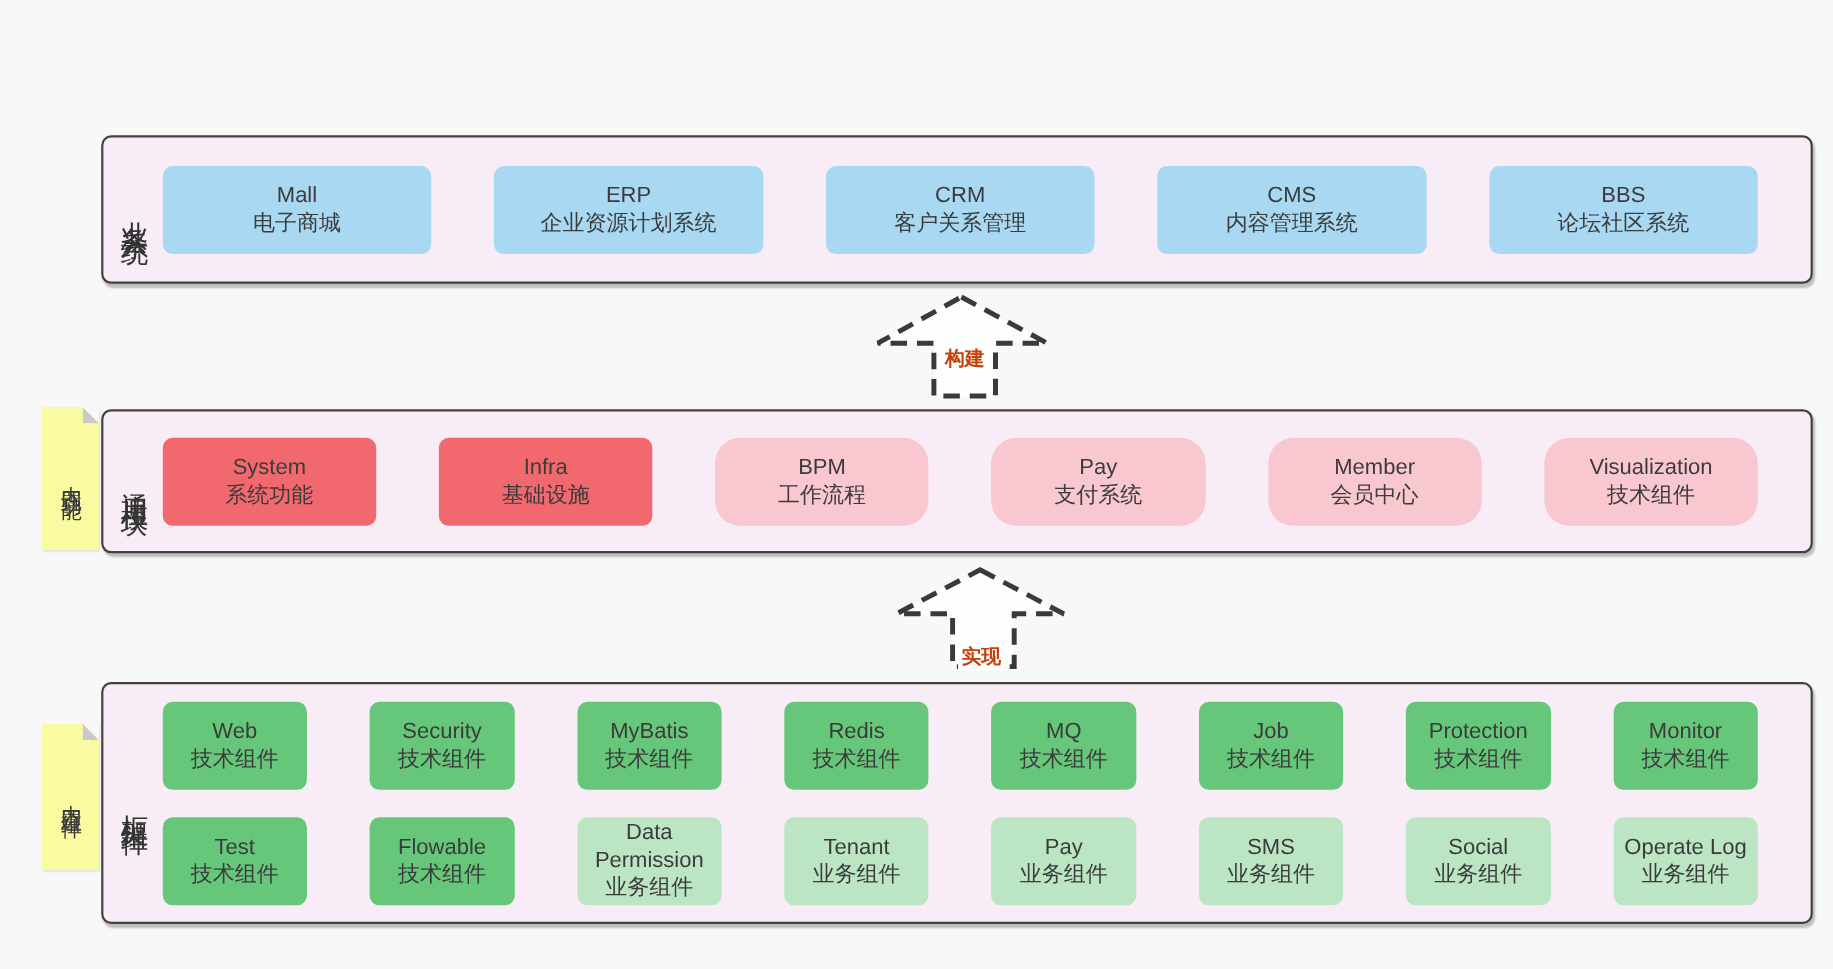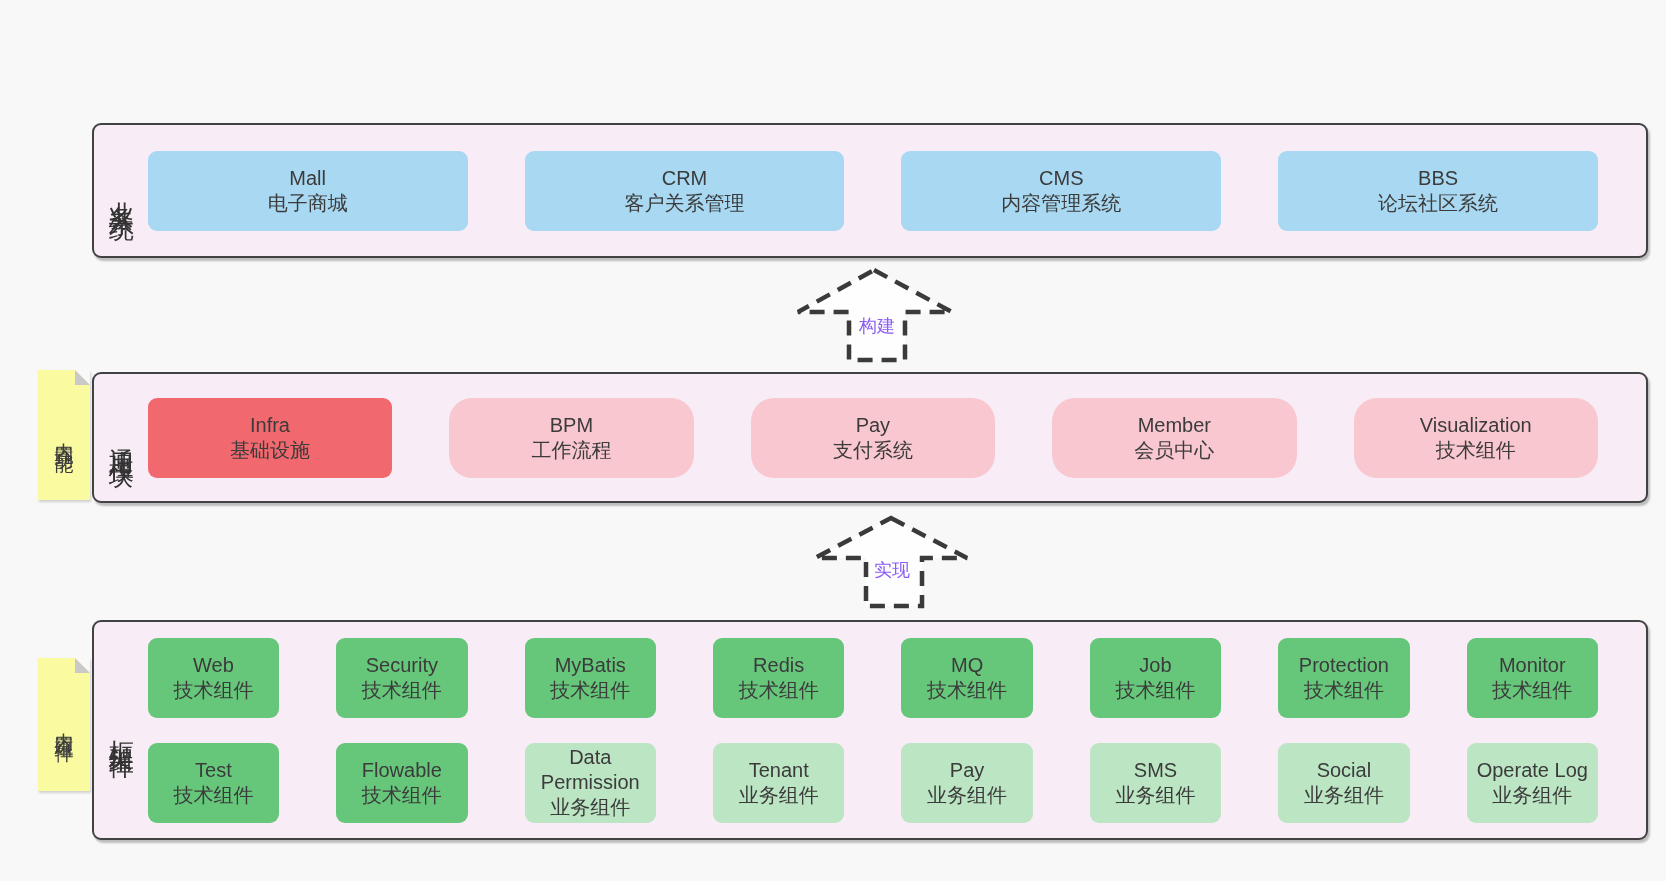--- a/index.html
+++ b/index.html
@@ -54,36 +54,40 @@
   .sticky-label {
     position:absolute; inset:0; display:flex; align-items:center; justify-content:center;
     writing-mode:vertical-rl; text-orientation:upright;
     font-size:19px; letter-spacing:4px; color:#3b3b3b;
   }
   .arrow { position:absolute; }
   .arrow-build     { left:780px; top:262px; }
   .arrow-implement { left:800px; top:506px; }
   .arrow-label {
     position:absolute; background:#fefefe; font-size:18px;
-    padding:1px 3px; color:#8b5cf6; white-space:nowrap;
+    padding:1px 3px; color:#c2410c; white-space:nowrap;font-weight:bold;
   }
   .arrow-label-build     { left:856px; top:313px; }
-  .arrow-label-implement { left:871px; top:557px; }
+  .arrow-label-implement { left:871px; top:584px; }
 </style>
 </head>
 <body>
 
 <div id="canvas">
 
   <div class="band band-top">
     <div class="vlabel">业务系统</div>
     <div class="row">
       <div class="box blue">
         <div class="en">Mall</div>
         <div class="zh">电子商城</div>
+      </div>
+      <div class="box blue">
+        <div class="en">ERP</div>
+        <div class="zh">企业资源计划系统</div>
       </div>
       <div class="box blue">
         <div class="en">CRM</div>
         <div class="zh">客户关系管理</div>
       </div>
       <div class="box blue">
         <div class="en">CMS</div>
         <div class="zh">内容管理系统</div>
       </div>
       <div class="box blue">
@@ -99,20 +103,24 @@
   <div class="arrow-label arrow-label-build">构建</div>
 
   <div class="sticky sticky-mid">
     <div class="fold"></div>
     <div class="sticky-label">内置功能</div>
   </div>
   <div class="band band-mid">
     <div class="vlabel">通用模块</div>
     <div class="row">
       <div class="box red">
+        <div class="en">System</div>
+        <div class="zh">系统功能</div>
+      </div>
+      <div class="box red">
         <div class="en">Infra</div>
         <div class="zh">基础设施</div>
       </div>
       <div class="box pink">
         <div class="en">BPM</div>
         <div class="zh">工作流程</div>
       </div>
       <div class="box pink">
         <div class="en">Pay</div>
         <div class="zh">支付系统</div>

